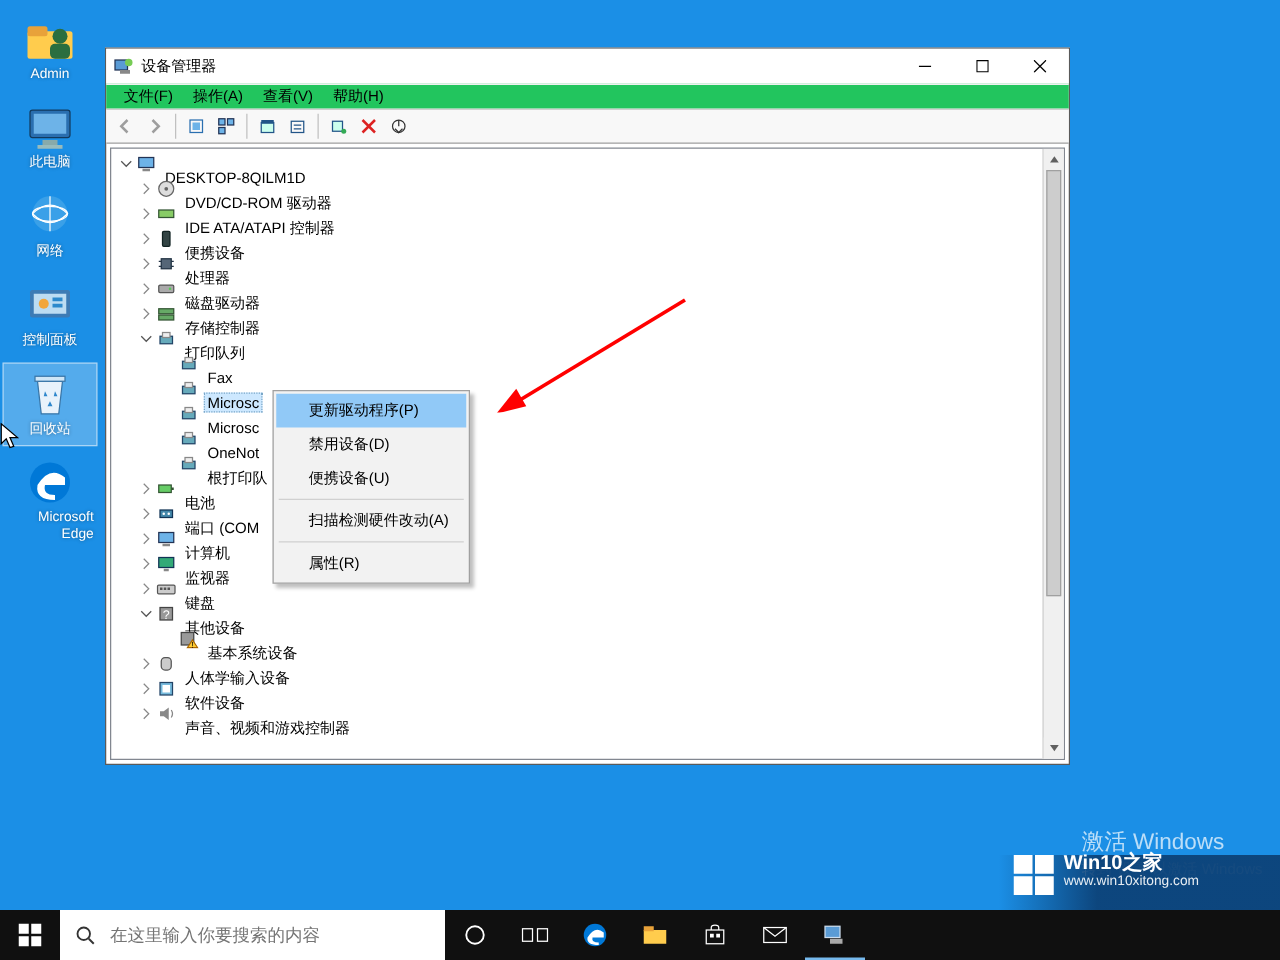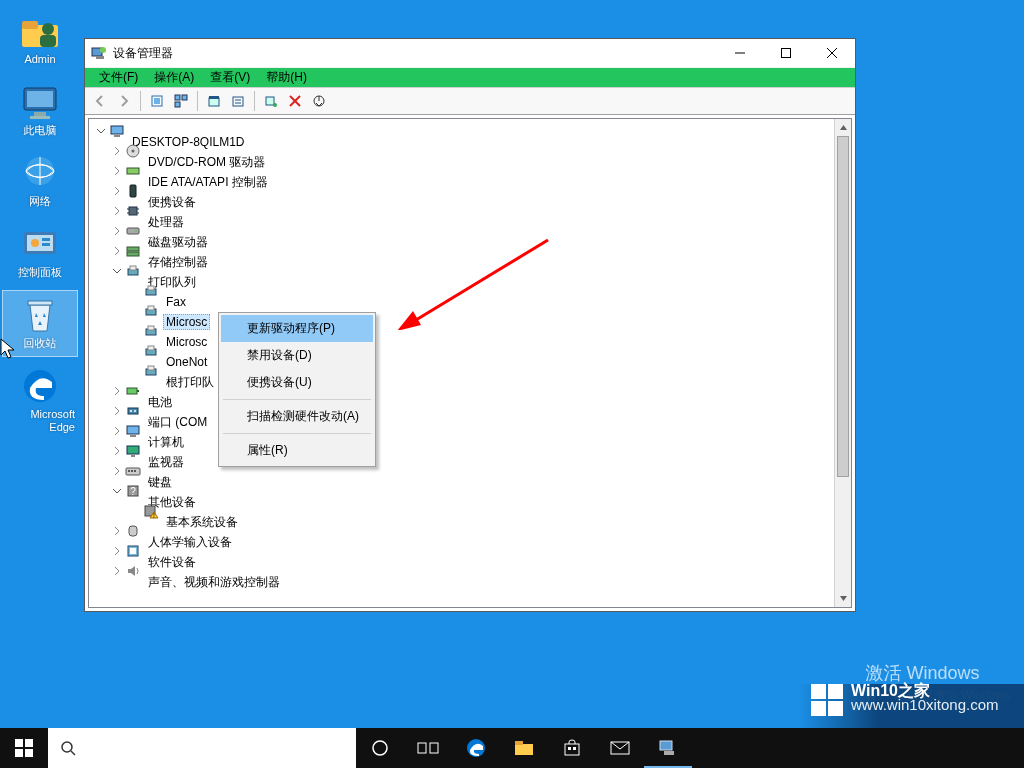--- a/index.html
+++ b/index.html
@@ -64,21 +64,21 @@
 .watermark { position:absolute; right:14px; bottom:64px; color: rgba(255,255,255,0.7); text-align:left;margin-left:44px; }
 .watermark .l1 { font-size:18px; }
 .watermark .l2 { font-size:12px; margin-top:2px; }
 
 
 .logoband { position:absolute; right:0; bottom:40px; height:44px; width:225px; background: linear-gradient(90deg, rgba(13,77,134,0) 0%, rgba(12,66,120,.95) 35%); display:flex; padding-left:12px; color:#fff; font-size:12px; }
 .logoband .win-logo { width:32px; height:32px; display:grid; grid-template-columns:1fr 1fr; grid-template-rows:1fr 1fr; gap:2px; margin-right:8px; }
 .logoband .win-logo div { background:#fff; }
 .logoband .brand { display:flex; flex-direction:column; line-height:14px; }
 .logoband .brand .b1 { font-weight:bold; font-size:16px; }
-.logoband .brand .b2 { font-size:15px; opacity:.9; }
+.logoband .brand .b2 { font-size:11px; opacity:.9; }
 
 
 .taskbar { position:absolute; left:0; right:0; bottom:0; height:40px; background:#101010; display:flex; align-items:center; }
 .startbtn { width:48px; height:40px; display:flex; align-items:center; justify-content:center; }
 .startbtn .ws { width:18px; height:18px; display:grid; grid-template-columns:1fr 1fr; grid-template-rows:1fr 1fr; gap:2px; }
 .startbtn .ws div { background:#fff; }
 .searchbox { display:flex; align-items:center; background:#fff; height:40px; width:308px; }
 .searchbox .sicn { width:40px; display:flex; align-items:center; justify-content:center; color:#333; }
 .searchbox input { border:none; outline:none; height:100%; flex:1; font-size:14px; color:#666; }
 .tb-icon { width:48px; height:40px; display:flex; align-items:center; justify-content:center; color:#fff; }
@@ -651,20 +651,21 @@
         <div></div>
       </div>
   </div>
   <div class="searchbox">
     <span class="sicn">
         <svg width="16" height="16">
           <circle cx="7" cy="7" r="5" fill="none" stroke="#333" stroke-width="1.5"></circle>
           <line x1="11" y1="11" x2="15" y2="15" stroke="#333" stroke-width="1.5"></line>
         </svg>
       </span>
+    <input type="text" placeholder="在这里输入你要搜索的内容" style="">
   </div>
   <div class="tb-icon">
       <svg width="18" height="18">
         <circle cx="9" cy="9" r="7" fill="none" stroke="#fff" stroke-width="1.5"></circle>
       </svg>
     </div>
   <div class="tb-icon">
       <svg width="22" height="16">
         <rect x="1" y="3" width="8" height="10" fill="none" stroke="#fff"></rect>
         <rect x="13" y="3" width="8" height="10" fill="none" stroke="#fff"></rect>

